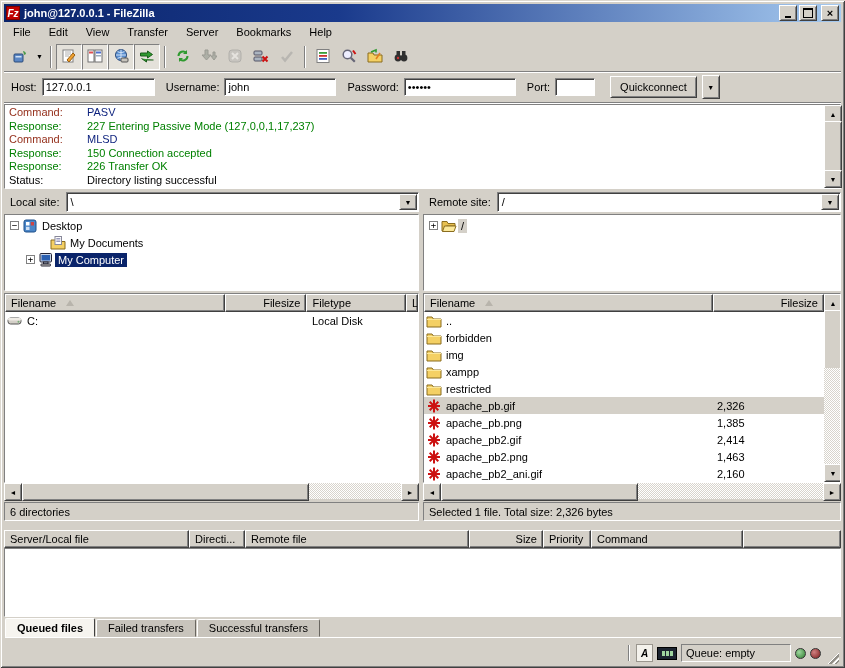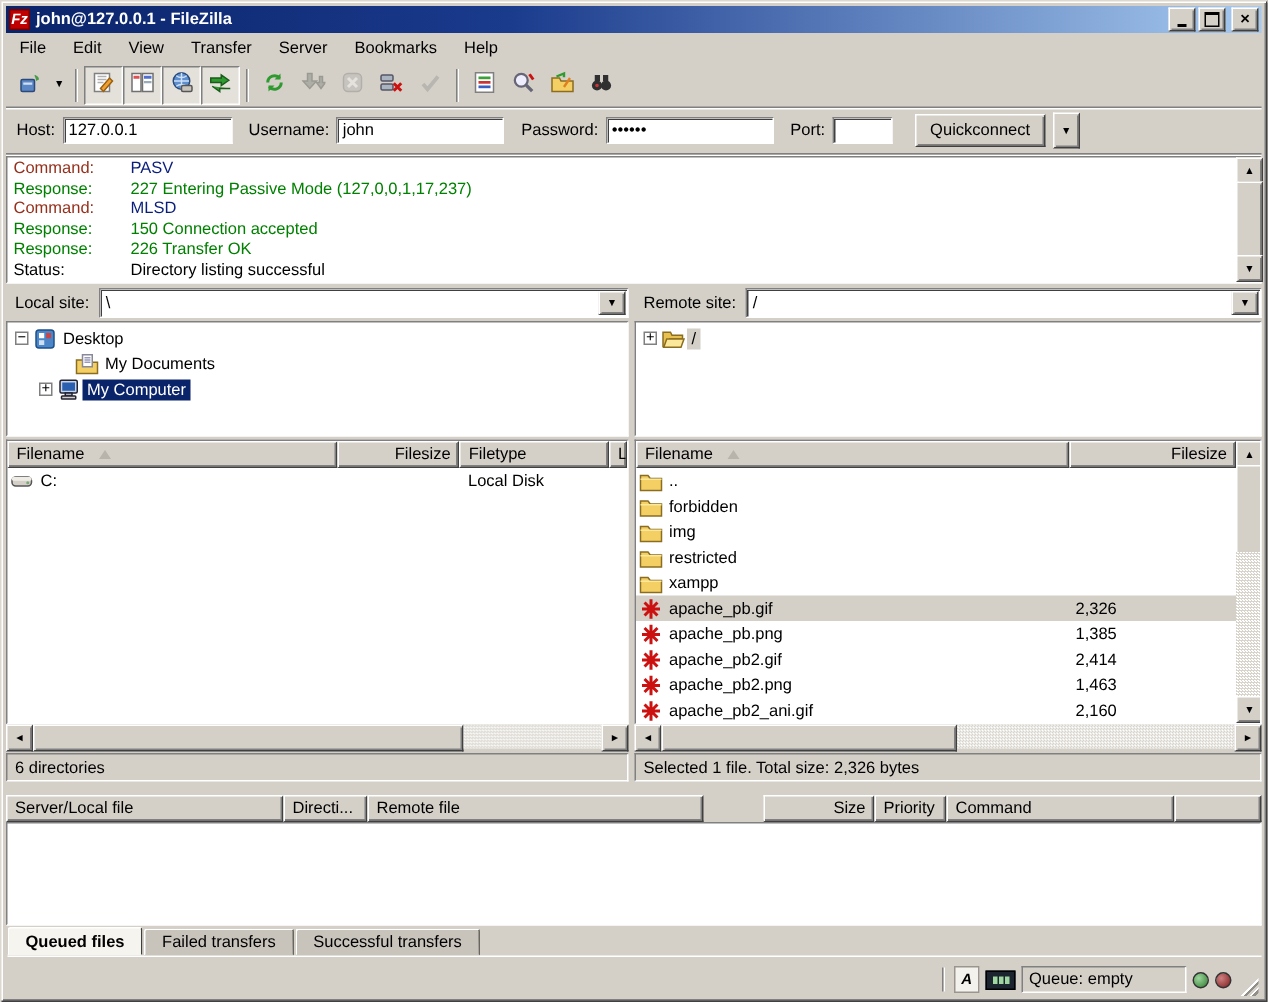--- a/index.html
+++ b/index.html
@@ -423,31 +423,31 @@
             <span class="fcell" style="width: 271px;">img</span>
             <span class="fcell right" style="flex: 1 1 0%;"></span>
           </div>
           <div class="file-row">
             <span class="tree-icon fi">
               <svg width="16" height="16" viewBox="0 0 16 16">
                 <path d="M1 4h5l1.5 2H15v8H1Z" fill="#f4d064" stroke="#8a6d1f"></path>
                 <path d="M1 6.5h14" stroke="#fbe89a"></path>
               </svg>
             </span>
-            <span class="fcell" style="width: 271px;">restricted</span>
+            <span class="fcell" style="width: 271px;">xampp</span>
             <span class="fcell right" style="flex: 1 1 0%;"></span>
           </div>
           <div class="file-row">
             <span class="tree-icon fi">
               <svg width="16" height="16" viewBox="0 0 16 16">
                 <path d="M1 4h5l1.5 2H15v8H1Z" fill="#f4d064" stroke="#8a6d1f"></path>
                 <path d="M1 6.5h14" stroke="#fbe89a"></path>
               </svg>
             </span>
-            <span class="fcell" style="width: 271px;">xampp</span>
+            <span class="fcell" style="width: 271px;">restricted</span>
             <span class="fcell right" style="flex: 1 1 0%;"></span>
           </div>
           <div class="file-row selected">
             <span class="tree-icon fi">
               <svg width="16" height="16" viewBox="0 0 16 16">
                 <path d="M8 1.5V14.5M2 8h12M3.7 3.7l8.6 8.6M12.3 3.7l-8.6 8.6" stroke="#cc1111" stroke-width="2"></path>
                 <circle cx="8" cy="8" r="2.2" fill="#cc1111"></circle>
               </svg>
             </span>
             <span class="fcell" style="width: 271px;">apache_pb.gif</span>
@@ -515,21 +515,21 @@
   <div class="queue-header" id="queue-header">
       <div class="hcell" style="width: 185px;">
         <span>Server/Local file</span>
       </div>
       <div class="hcell" style="width: 56px;">
         <span>Directi...</span>
       </div>
       <div class="hcell" style="width: 224px;">
         <span>Remote file</span>
       </div>
-      <div class="hcell right" style="width: 74px; margin-left: 40px;">
+      <div class="hcell right" style="width: 74px;">
         <span>Size</span>
       </div>
       <div class="hcell" style="width: 48px;">
         <span>Priority</span>
       </div>
       <div class="hcell" style="width: 152px;">
         <span>Command</span>
       </div>
       <div class="hcell" style="flex: 1 1 0%;">
         <span></span>

